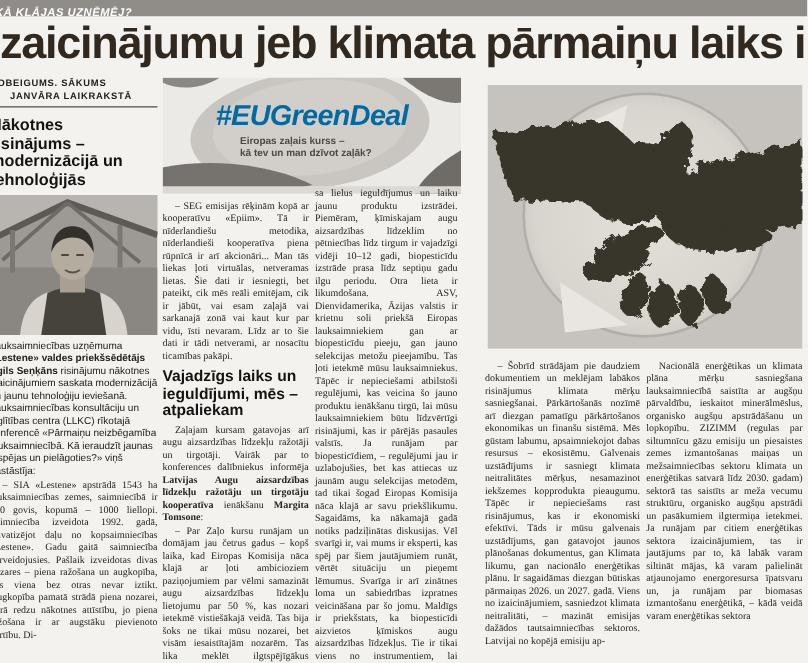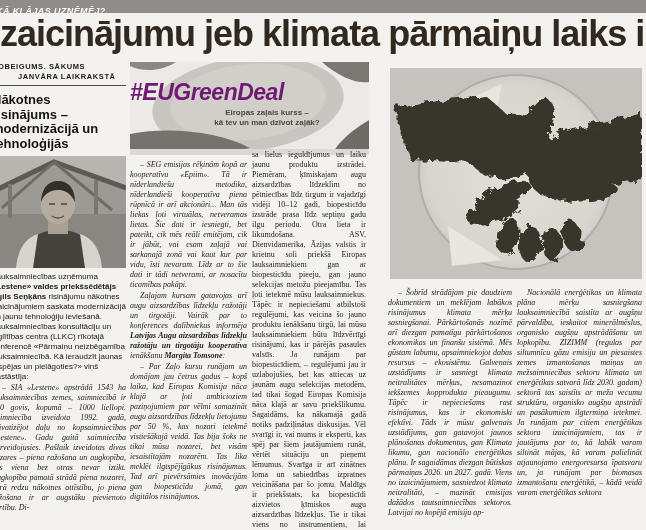--- a/index.html
+++ b/index.html
@@ -6,35 +6,35 @@
   body{width:646px;height:530px;overflow:hidden;background:#f3f2ee;}
   .page{position:relative;width:646px;height:530px;overflow:hidden;background:#f3f2ee;
         font-family:"Liberation Serif",serif;color:#26241f;}
   .topbar{position:absolute;top:0;left:0;width:646px;height:13px;background:#908c87;overflow:hidden;}
   .topbar span{display:inline-block;margin-left:-4px;color:#fff;
         font:italic 700 9px/13px "Liberation Sans",sans-serif;letter-spacing:.4px;}
   .headline{position:absolute;top:13px;left:-9px;margin:0;white-space:nowrap;
         font:700 36px/1.15 "Liberation Sans",sans-serif;color:#31291f;letter-spacing:-1px;}
   .col{position:absolute;text-align:justify;font:8px/10px "Liberation Serif",serif;color:#26241f;}
   .col p{margin:0 0 1px 0;}
-  .col p.ind{text-indent:10px;font-style:italic;}
+  .col p.ind{text-indent:10px;}
   .col1{left:-8px;top:62px;width:134px;}
   .kicker{font:700 7.5px/10px "Liberation Sans",sans-serif;letter-spacing:.6px;color:#22211e;
         border-bottom:1px solid #4d4b48;padding-bottom:3px;text-align:left;}
-  .kicker .k2{margin-left:26px;}
+  .kicker .k2{margin-left:16px;}
   .subhead1{margin:7px 0 5px 0;font:700 13px/14.5px "Liberation Sans",sans-serif;color:#141312;
         white-space:pre-line;text-align:left;}
   .portrait{width:134px;height:112px;margin:1px 0 4px 0;line-height:0;}
   .caption{font:8px/10px "Liberation Sans",sans-serif;color:#21201c;text-align:left;margin:0 0 4px 0;}
   .caption b{font-weight:700;}
   .greendeal{position:absolute;left:130px;top:62px;width:239px;height:93px;overflow:hidden;}
   .greendeal svg{position:absolute;top:0;left:0;}
-  .gd-hash{position:absolute;top:18px;left:0;width:100%;text-align:left;
-        font:italic 800 23px/24px "Liberation Sans",sans-serif;color:#701a75;letter-spacing:-.5px;}
-  .gd-tag{position:absolute;top:46px;left:52px;width:170px;text-align:center;
+  .gd-hash{position:absolute;top:18px;left:0;width:100%;text-align:center;
+        font:italic 800 23px/24px "Liberation Sans",sans-serif;color:#0369a1;letter-spacing:-.5px;}
+  .gd-tag{position:absolute;top:46px;left:62px;width:170px;text-align:left;
         font:700 8px/9.5px "Liberation Sans",sans-serif;color:#4b4842;white-space:pre-line;}
   .col2{left:130px;top:160px;width:117px;}
   .subhead2{margin:5px 0 3px 0;font:700 12.5px/13.5px "Liberation Sans",sans-serif;color:#141312;text-align:left;}
   .col3{left:252px;top:150px;width:114px;}
   .hands{position:absolute;left:390px;top:68px;width:252px;height:211px;line-height:0;}
   .col4{left:388px;top:288px;width:124px;}
   .col5{left:517px;top:288px;width:125px;}
 </style>
 </head>
 <body>
@@ -92,20 +92,21 @@
       <path d="M0,72 C40,64 90,70 120,86 C82,94 30,94 0,88 Z" fill="#76736e"></path>
       <rect y="87" width="239" height="6" fill="#dcd9d4"></rect>
     </svg>
     <div class="gd-hash">#EUGreenDeal</div>
     <div class="gd-tag">Eiropas zaļais kurss –
 kā tev un man dzīvot zaļāk?</div>
   </div>
 
   <div class="col col2">
     <p class="ind">– SEG emisijas rēķinām kopā ar kooperatīvu «Epiim». Tā ir nīderlandiešu metodika, nīderlandieši kooperatīva piena rūpnīcā ir arī akcionāri... Man tās liekas ļoti virtuālas, netveramas lietas. Šie dati ir iesniegti, bet pateikt, cik mēs reāli emitējam, cik ir jābūt, vai esam zaļajā vai sarkanajā zonā vai kaut kur par vidu, īsti nevaram. Līdz ar to šie dati ir tādi netverami, ar nosacītu ticamības pakāpi.</p>
+    <h3 class="subhead2">Vajadzīgs laiks un ieguldījumi, mēs – atpaliekam</h3>
     <p class="ind"><span>Zaļajam kursam gatavojas arī augu aizsardzības līdzekļu ražotāji un tirgotāji. Vairāk par to konferences dalībniekus informēja </span><b>Latvijas Augu aizsardzības līdzekļu ražotāju un tirgotāju kooperatīva</b><span> ienākšanu </span><b>Margita Tomsone</b><span>:</span></p>
     <p class="ind">– Par Zaļo kursu runājam un domājam jau četrus gadus – kopš laika, kad Eiropas Komisija nāca klajā ar ļoti ambicioziem paziņojumiem par vēlmi samazināt augu aizsardzības līdzekļu lietojumu par 50 %, kas nozari ietekmē vistiešākajā veidā. Tas bija šoks ne tikai mūsu nozarei, bet visām iesaistītajām nozarēm. Tas lika meklēt ilgtspējīgākus risinājumus. Tad arī pievērsāmies inovācijām gan biopesticīdu jomā, gan digitālos risinājumos.</p>
   </div>
 
   <div class="col col3">
     <p>sa lielus ieguldījumus un laiku jaunu produktu izstrādei. Piemēram, ķīmiskajam augu aizsardzības līdzeklim no pētniecības līdz tirgum ir vajadzīgi vidēji 10–12 gadi, biopesticīdu izstrāde prasa līdz septiņu gadu ilgu periodu. Otra lieta ir likumdošana. ASV, Dienvidamerika, Āzijas valstis ir krietnu soli priekšā Eiropas lauksaimniekiem gan ar biopesticīdu pieeju, gan jauno selekcijas metožu pieejamību. Tas ļoti ietekmē mūsu lauksaimniekus. Tāpēc ir nepieciešami atbilstoši regulējumi, kas veicina šo jauno produktu ienākšanu tirgū, lai mūsu lauksaimniekiem būtu līdzvērtīgi risinājumi, kas ir pārējās pasaules valstīs. Ja runājam par biopesticīdiem, – regulējumi jau ir uzlabojušies, bet kas attiecas uz jaunām augu selekcijas metodēm, tad tikai šogad Eiropas Komisija nāca klajā ar savu priekšlikumu. Sagaidāms, ka nākamajā gadā notiks padziļinātas diskusijas. Vēl svarīgi ir, vai mums ir eksperti, kas spēj par šiem jautājumiem runāt, vērtēt situāciju un pieņemt lēmumus. Svarīga ir arī zinātnes loma un sabiedrības izpratnes veicināšana par šo jomu. Maldīgs ir priekšstats, ka biopesticīdi aizvietos ķīmiskos augu aizsardzības līdzekļus. Tie ir tikai viens no instrumentiem, lai nodrošinātu labu ražu un pārtiku</p>
   </div>
 
   <div class="hands">
     <svg width="252" height="211" viewBox="0 0 252 211">

